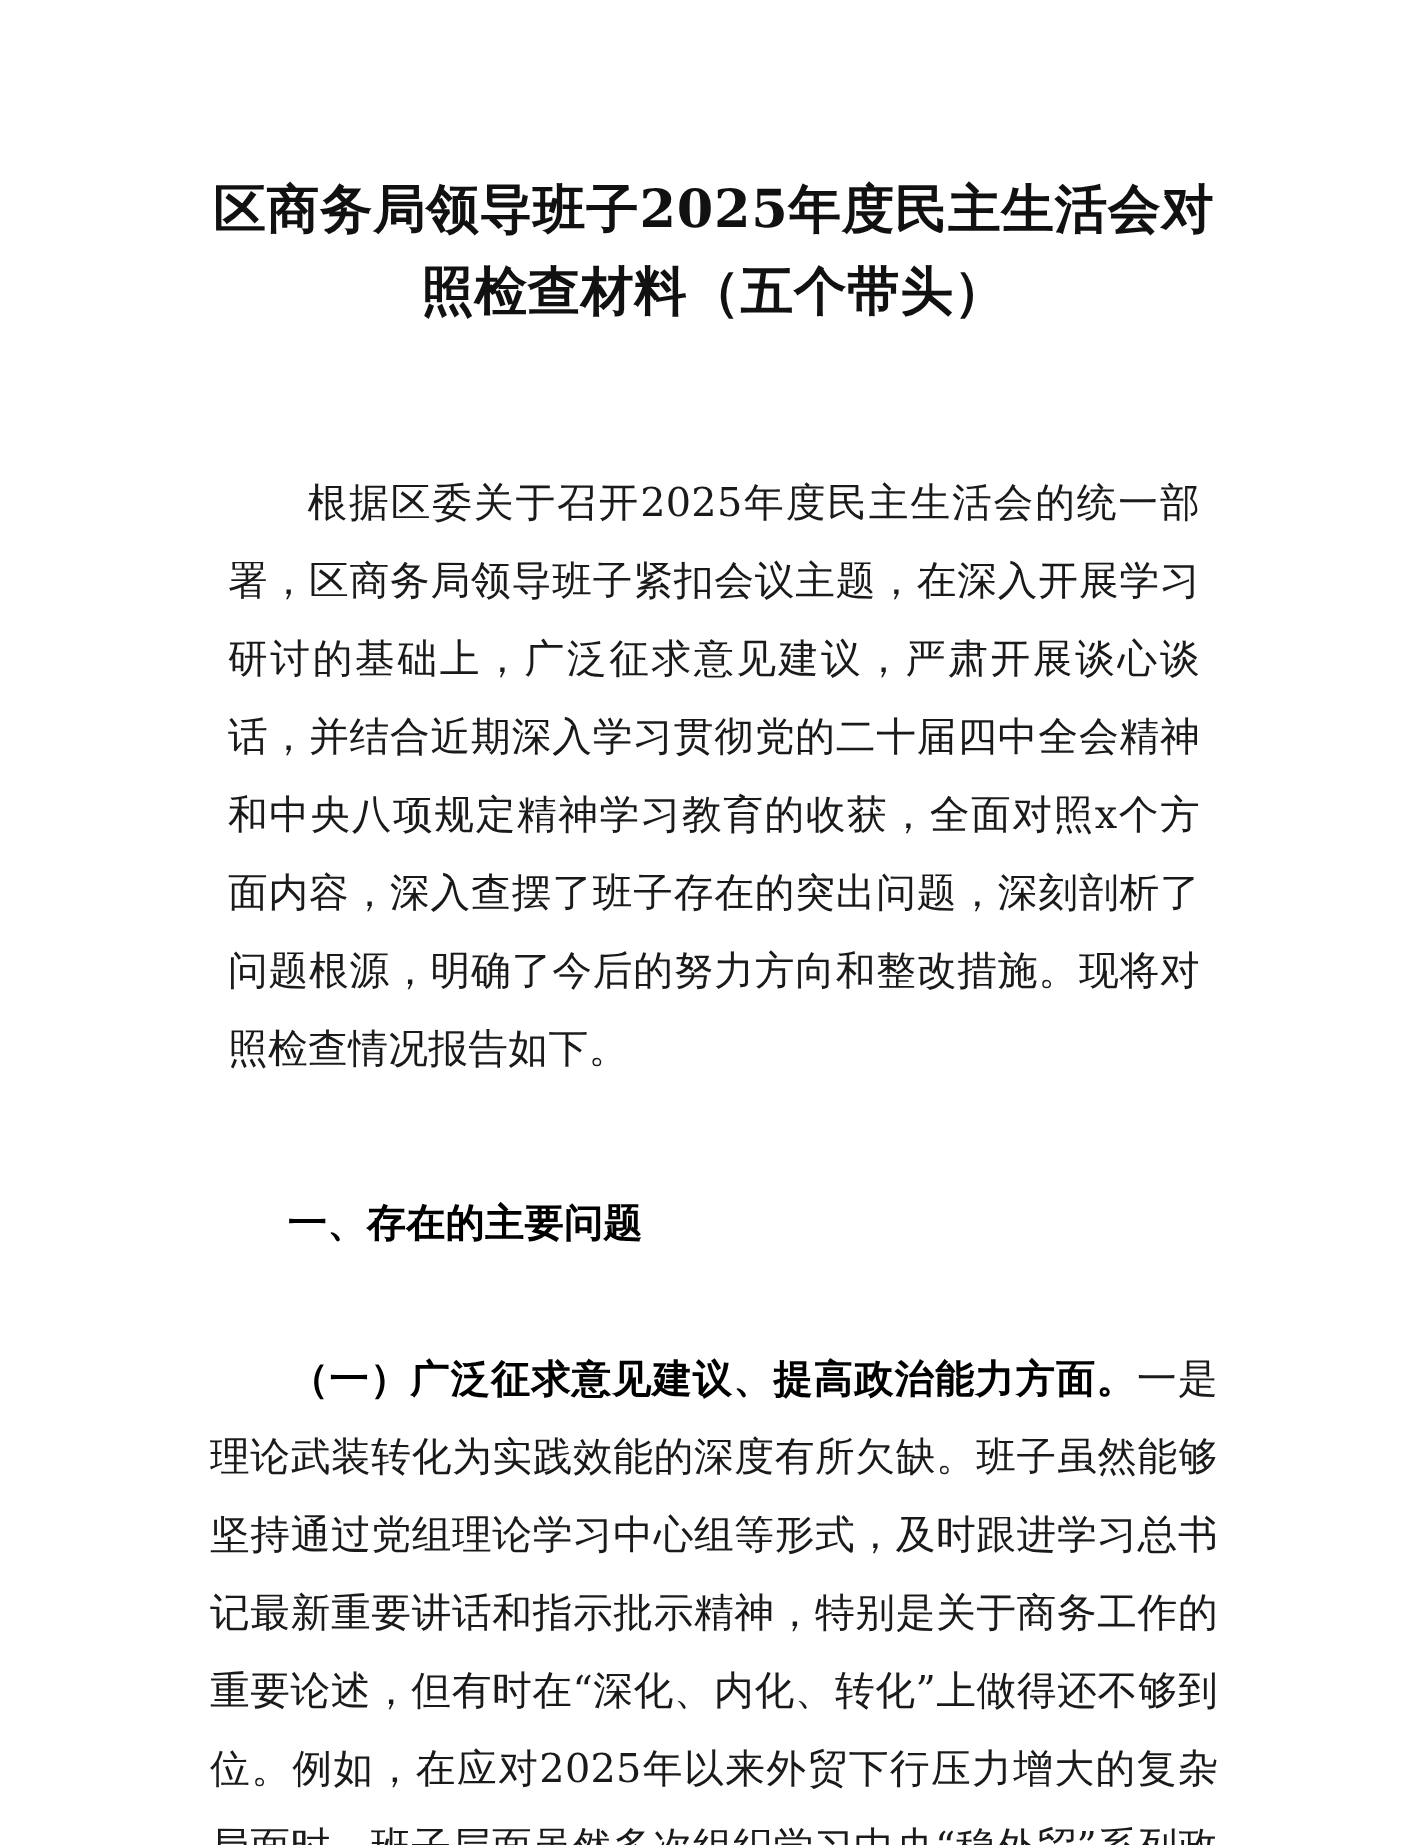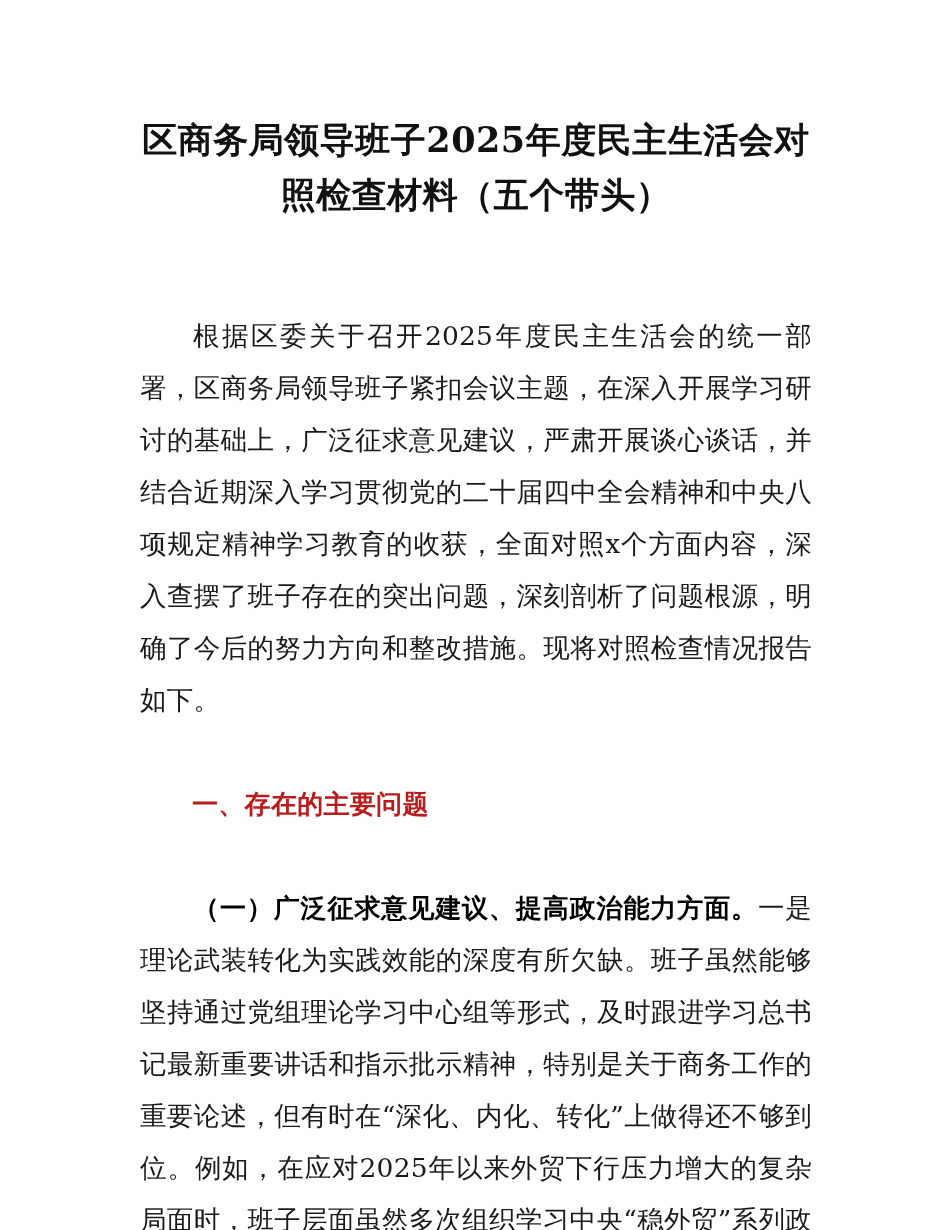--- a/index.html
+++ b/index.html
@@ -40,21 +40,21 @@
     font-weight: 700;
     font-size: 35px;
     line-height: 55px;
     text-align: center;
     letter-spacing: 0.5px;
     color: #111111;
   }
 
   
   .para {
-    margin: 0;
+    margin: 12px;
     font-family: "DejaVu Serif", "Liberation Serif", serif;
     font-weight: 400;
     font-size: 26.5px;
     line-height: 52px;
     text-align: justify;
     text-justify: inter-character;
     text-indent: 2em;
     color: #1a1a1a;
     letter-spacing: 0.2px;
   }
@@ -65,21 +65,21 @@
 
   
   .heading {
     margin: 0;
     padding-top: 52px;
     font-family: "DejaVu Sans", "Liberation Sans", sans-serif;
     font-weight: 700;
     font-size: 26px;
     line-height: 52px;
     text-indent: 2em;
-    color: #b91c1c;
+    color: #000000;
     letter-spacing: 0.3px;
   }
 
   
   .para-mixed {
     margin: 0;
     padding-top: 52px;
     font-family: "DejaVu Serif", "Liberation Serif", serif;
     font-weight: 400;
     font-size: 26.5px;

